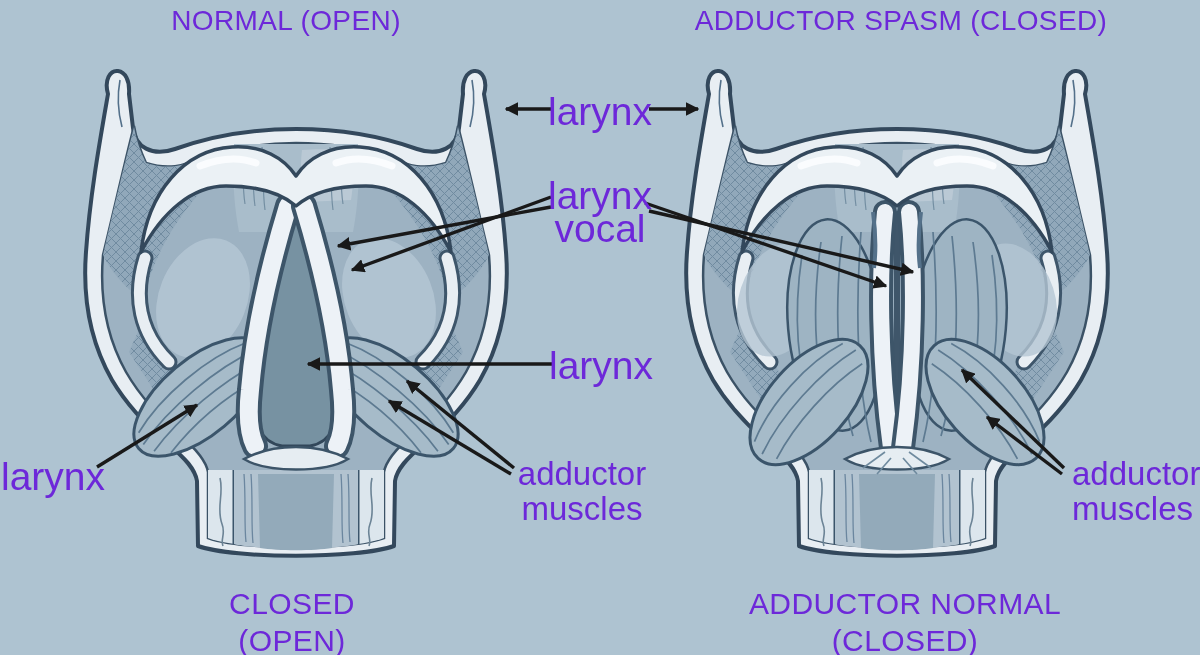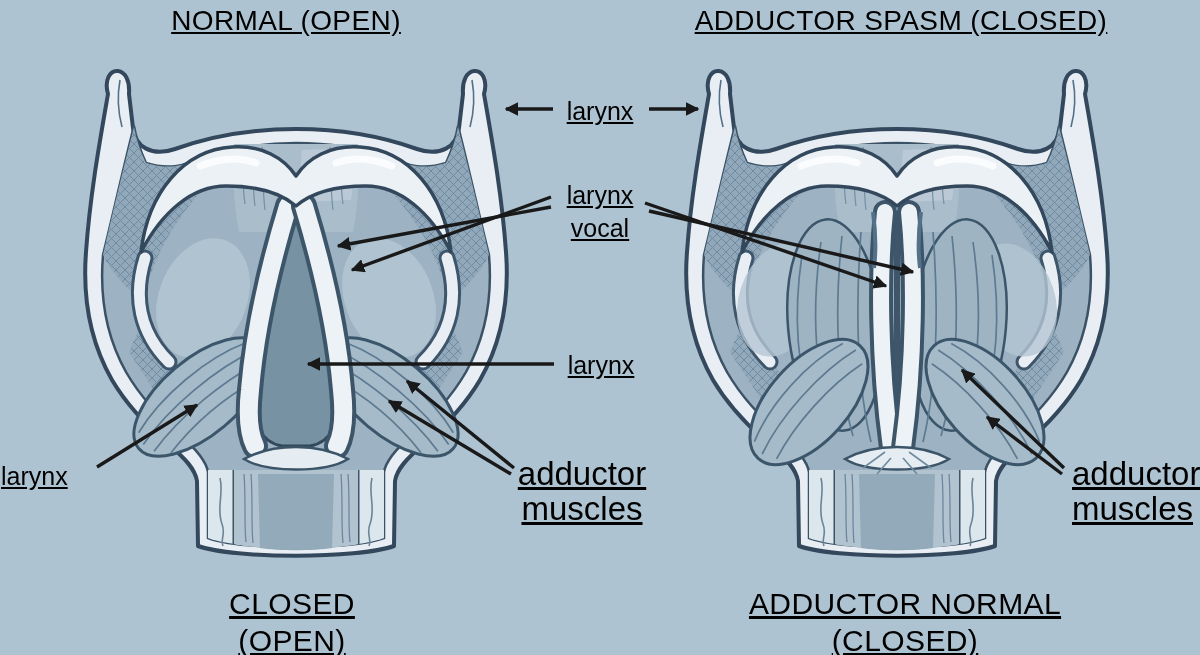--- a/index.html
+++ b/index.html
@@ -5,24 +5,24 @@
   html,body{margin:0;padding:0;}
   .stage{
     position:relative;
     width:1200px;height:655px;
     background:#aec3d1;
     overflow:hidden;
     font-family:"Liberation Sans","DejaVu Sans",sans-serif;
     color:#1c1d1f;
   }
   .stage svg{position:absolute;left:0;top:0;}
-  .txt{position:absolute;white-space:nowrap;color:#000000;text-decoration:underline;}
+  .txt{position:absolute;white-space:nowrap;color:#6d28d9;}
   .center{transform:translateX(-50%);text-align:center;}
   .title{font-size:28px;letter-spacing:.4px;}
-  .label{font-size:25px;line-height:33px;}
+  .label{font-size:39px;line-height:33px;}
   .label2{font-size:33px;line-height:35px;}
   .caption{font-size:30px;line-height:37px;letter-spacing:.4px;}
 </style>
 </head>
 <body>
 
 <div class="stage">
 
   <svg width="1200" height="655" viewBox="0 0 1200 655" aria-hidden="true">
     <defs>

